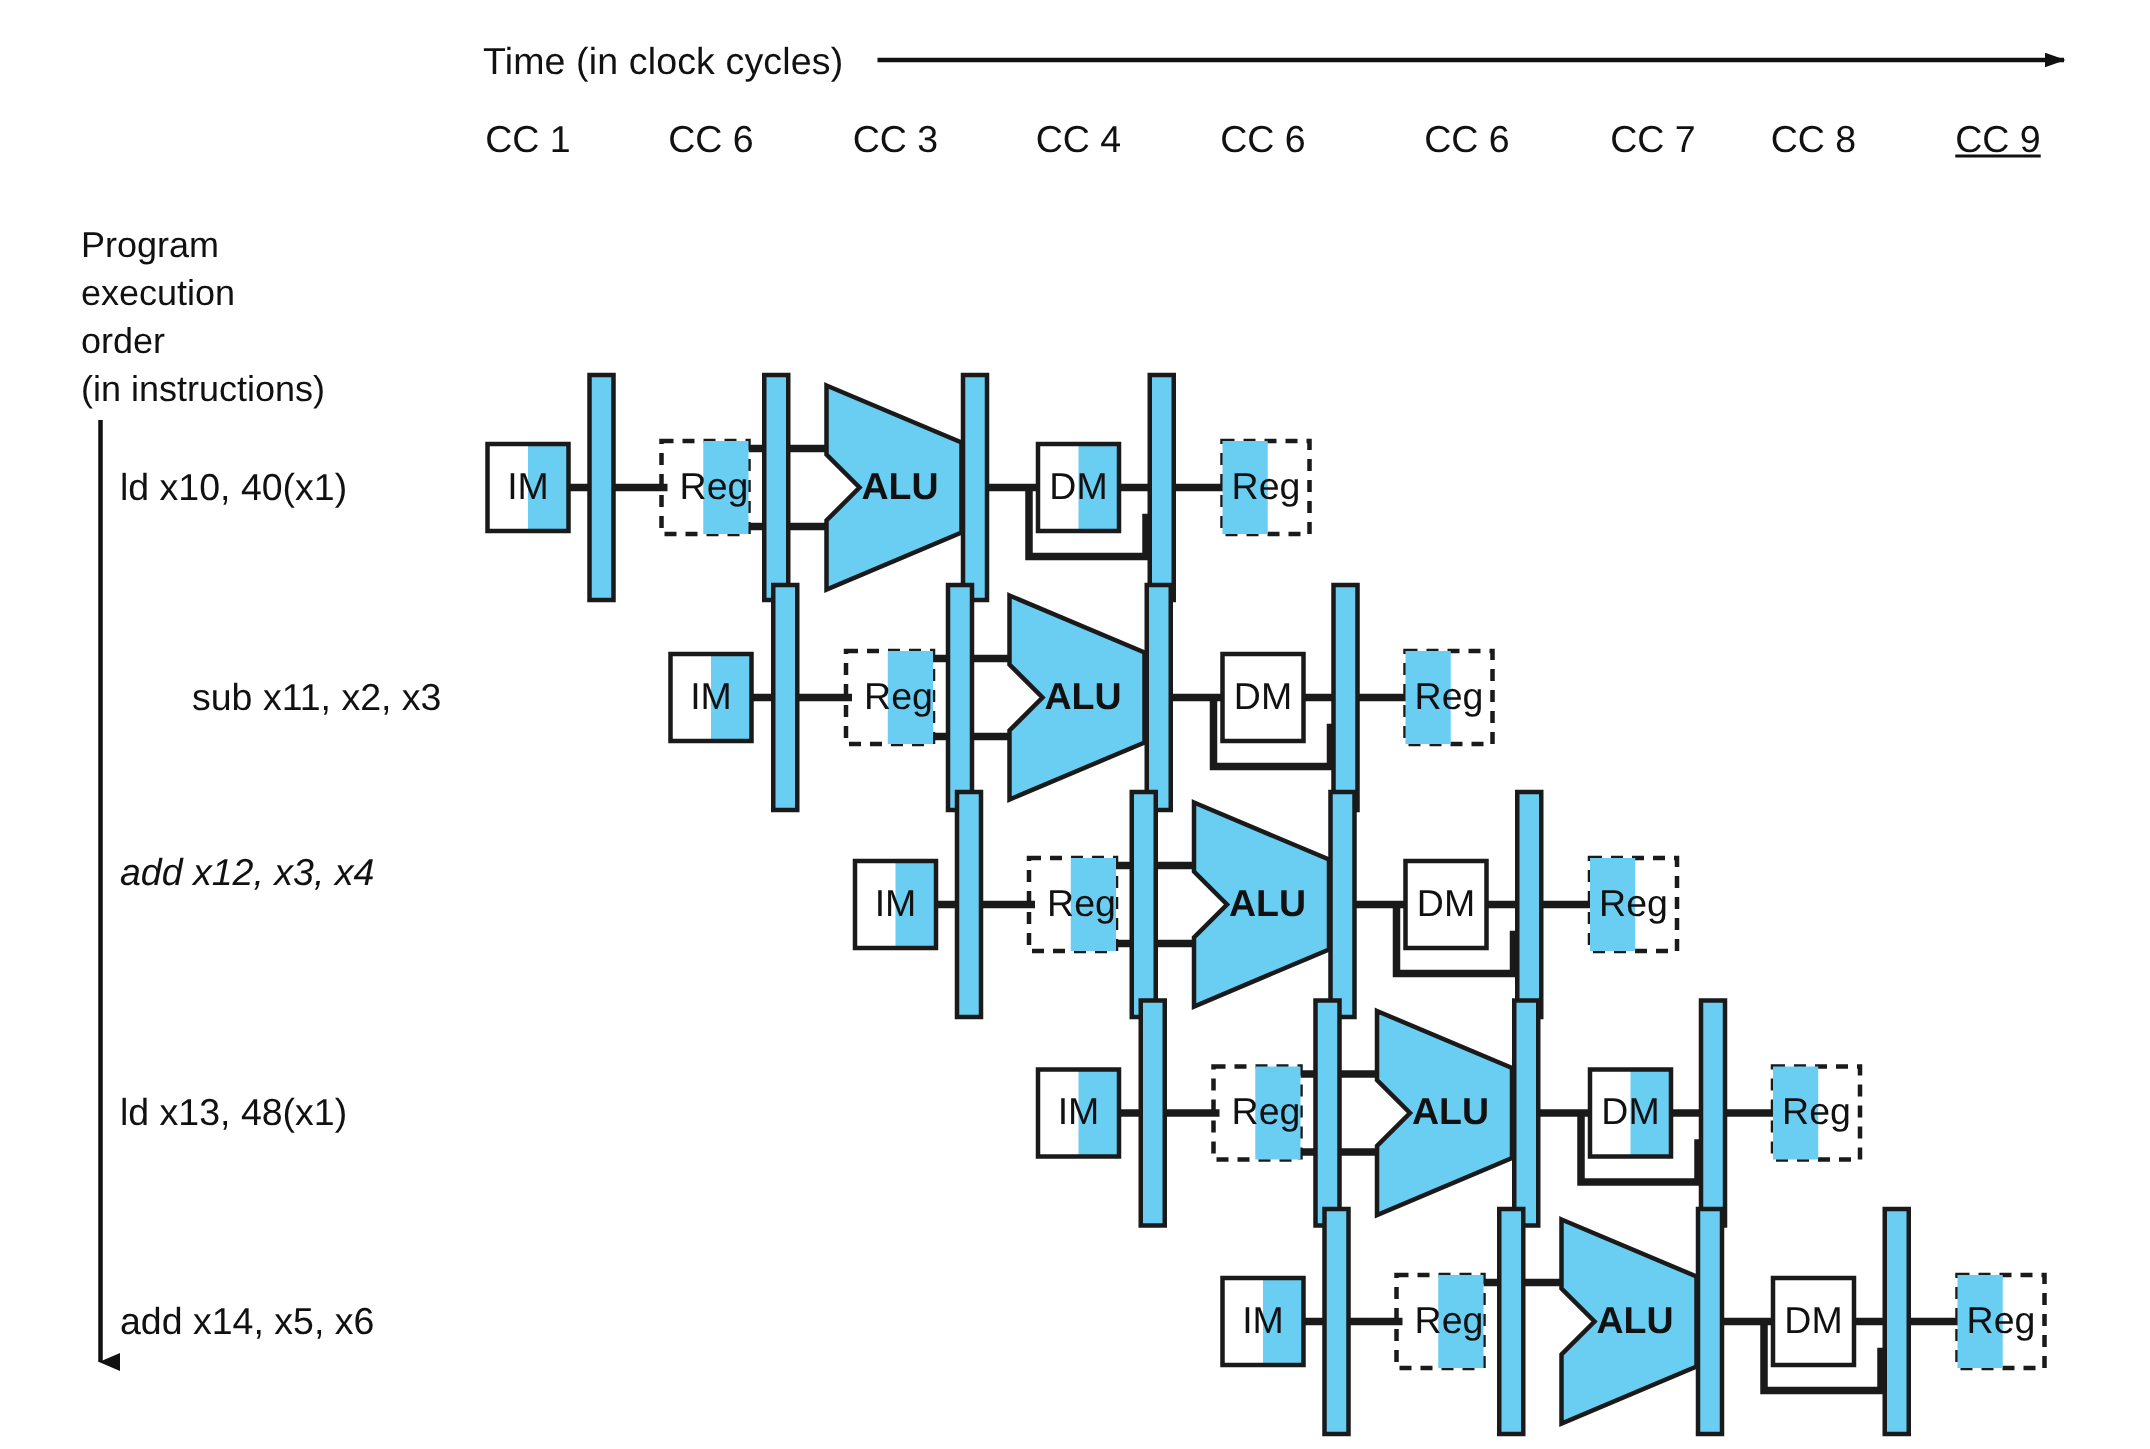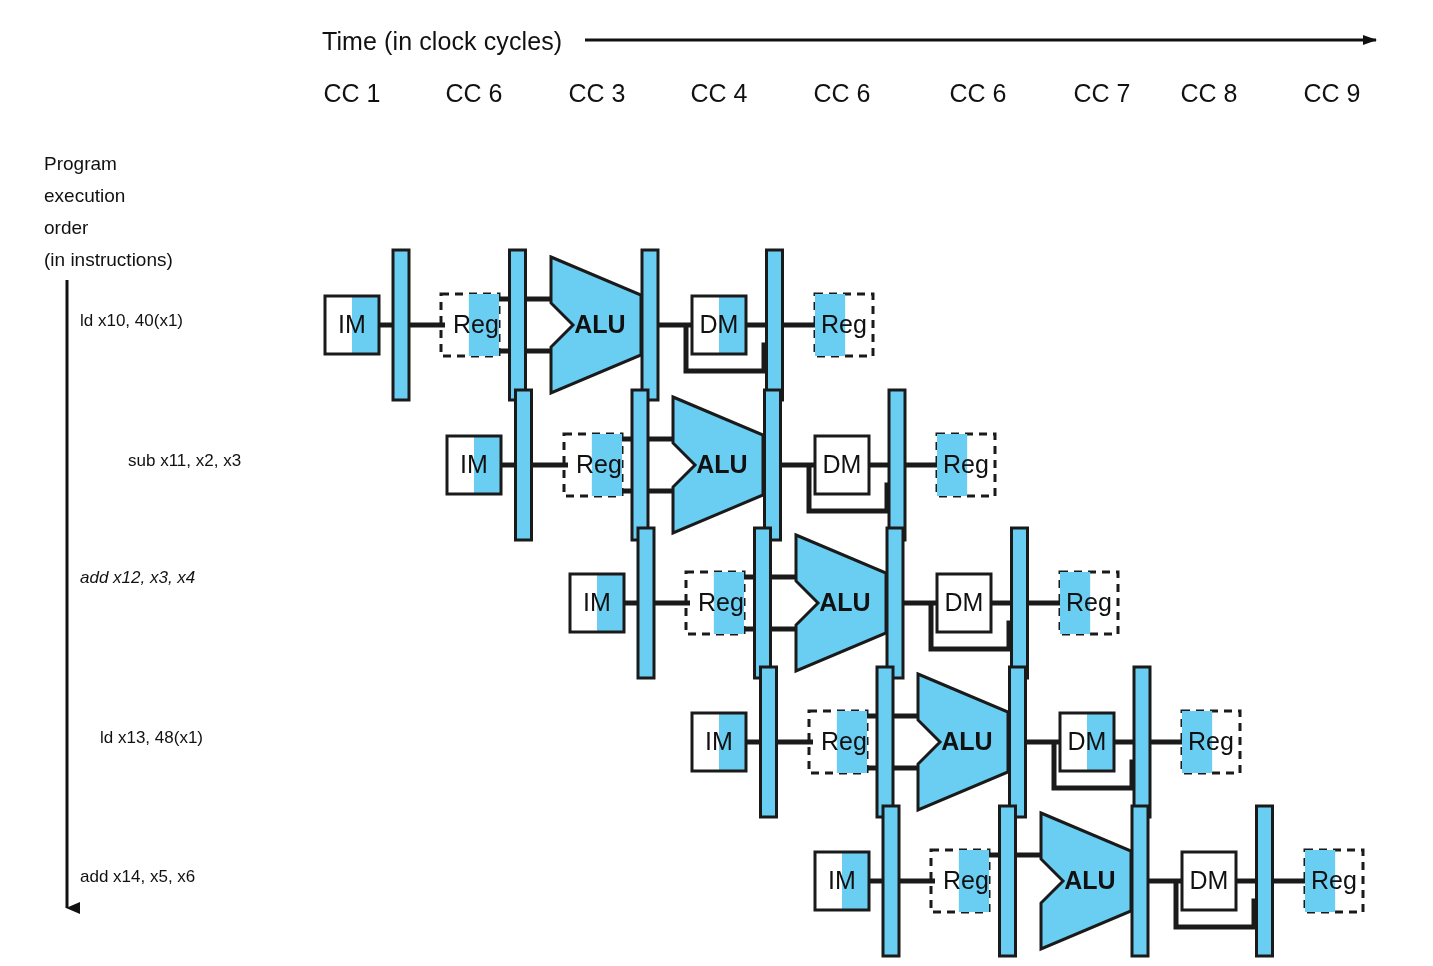--- a/index.html
+++ b/index.html
@@ -28,29 +28,29 @@
   .cc-label {
     position: absolute;
     top: 64px;
     font-size: 25px;
     white-space: nowrap;
     text-align: center;
     margin-top: 15px;
   }
   .prog-label {
     position: absolute;
-    left: 44px; top: 148px;
-    font-size: 19px;
+    left: 54px; top: 148px;
+    font-size: 24px;
     line-height: 32px;
     white-space: nowrap;
   }
   .instr-label {
     position: absolute;
     left: 80px;
-    font-size: 17px;
+    font-size: 25px;
     white-space: nowrap;
   }
   svg.layer {
     position: absolute;
     left: 0; top: 0;
     width: 1433px; height: 966px;
     overflow: visible;
   }
   .txt-unit {
     font-family: "Liberation Sans", sans-serif;
@@ -73,35 +73,35 @@
 
   <div id="cc-labels">
       <div class="cc-label" style="left: 292px; width: 120px;">CC 1</div>
       <div class="cc-label" style="left: 414px; width: 120px;">CC 6</div>
       <div class="cc-label" style="left: 537px; width: 120px;">CC 3</div>
       <div class="cc-label" style="left: 659px; width: 120px;">CC 4</div>
       <div class="cc-label" style="left: 782px; width: 120px;">CC 6</div>
       <div class="cc-label" style="left: 918px; width: 120px;">CC 6</div>
       <div class="cc-label" style="left: 1042px; width: 120px;">CC 7</div>
       <div class="cc-label" style="left: 1149px; width: 120px;">CC 8</div>
-      <div class="cc-label" style="left: 1272px; width: 120px;">CC 9</div>
+      <div class="cc-label" style="left: 1272px; width: 120px; text-decoration: underline;">CC 9</div>
     </div>
 
   <div class="prog-label">
     <div>Program</div>
     <div>execution</div>
     <div>order</div>
     <div>(in instructions)</div>
   </div>
 
   <div id="instr-labels">
       <div class="instr-label" style="top: 311px;">ld x10, 40(x1)</div>
       <div class="instr-label" style="top: 451px; margin-left: 48px;">sub x11, x2, x3</div>
       <div class="instr-label" style="top: 568px; font-style: italic;">add x12, x3, x4</div>
-      <div class="instr-label" style="top: 728px; margin-left: 20px;">ld x13, 48(x1)</div>
+      <div class="instr-label" style="top: 728px;">ld x13, 48(x1)</div>
       <div class="instr-label" style="top: 867px;">add x14, x5, x6</div>
     </div>
 
   <svg class="layer" id="draw" viewBox="0 0 1433 966">
     <defs>
       <marker id="arrH" markerWidth="14" markerHeight="10" refX="13" refY="5" orient="auto" markerUnits="userSpaceOnUse">
         <path d="M0,0 L14,5 L0,10 z" fill="#111111"></path>
       </marker>
       <marker id="arrV" markerWidth="12" markerHeight="14" refX="6" refY="13" orient="auto" markerUnits="userSpaceOnUse">
         <path d="M0,0 L12,0 L6,14 z" fill="#111111"></path>

